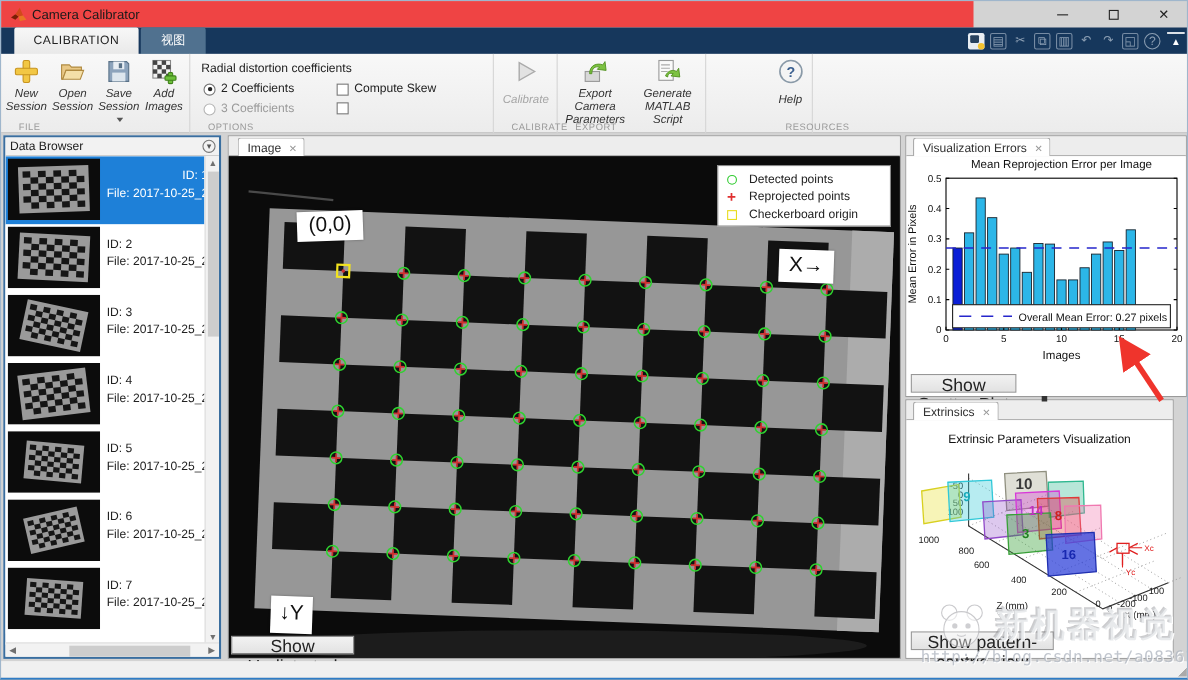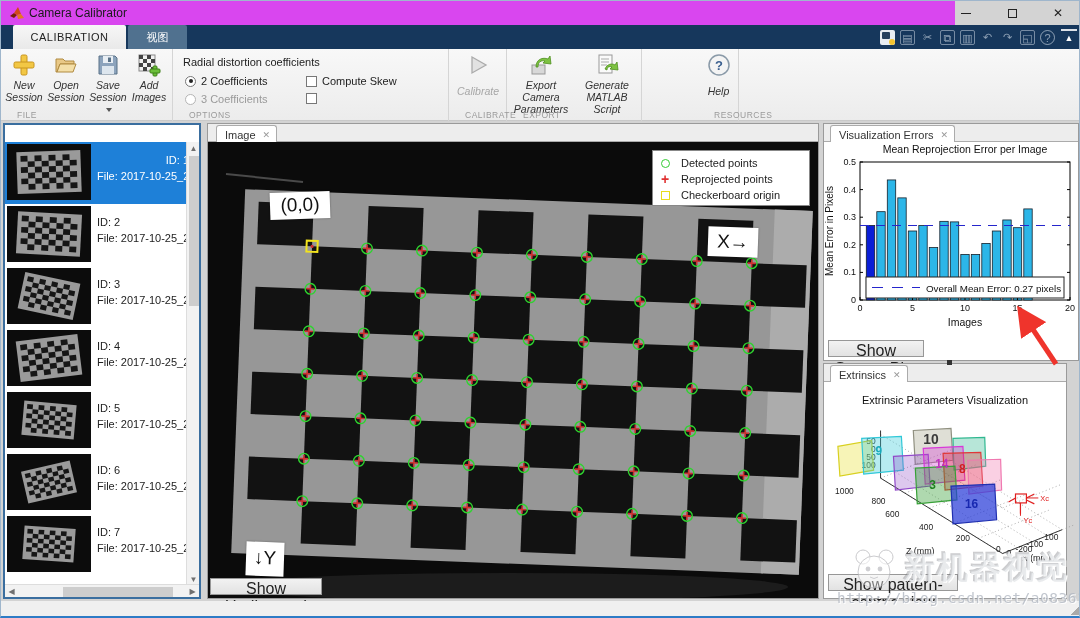--- a/index.html
+++ b/index.html
@@ -2,21 +2,21 @@
 <html><head>
 <meta charset="utf-8">
 <style>
   html,body{margin:0;padding:0;background:#888;}
   *{box-sizing:border-box;font-family:"Liberation Sans",sans-serif;}
   .window{position:relative;width:1080px;height:618px;background:#D3D3D3;overflow:hidden;
           border:1px solid #9FB6CC;border-bottom:2px solid #2E7CC6;}
   .abs{position:absolute;}
 
   
-  .titlebar{position:absolute;left:0;top:0;width:954px;height:24px;background:#d946ef;}
+  .titlebar{position:absolute;left:0;top:0;width:884px;height:24px;background:#ef4444;}
   .titlebar .title{position:absolute;left:28px;top:5px;font-size:12px;color:#1a1a1a;}
   .win-btn{position:absolute;top:0;width:46px;height:24px;display:flex;align-items:center;justify-content:center;}
   .win-min i{display:block;width:10px;height:0;border-top:1px solid #222;}
   .win-max i{display:block;width:9px;height:9px;border:1px solid #222;}
   .win-close i{font-style:normal;font-size:12px;color:#222;line-height:1;}
 
   
   .tabstrip{position:absolute;left:0;top:24px;width:1080px;height:24px;background:#16375C;}
   .rtab{position:absolute;top:0;height:24px;text-align:center;line-height:24px;font-size:11px;margin-left:10px;}
   .rtab-active{left:2px;width:113px;background:linear-gradient(#F7F7F7,#E9E9E9);color:#222;letter-spacing:.5px;border-radius:2px 2px 0 0;}
@@ -252,20 +252,24 @@
             <circle cx="12" cy="12" r="10" fill="#F4F4F4" stroke="#8A9AA8" stroke-width="1.5"></circle>
             <text x="12" y="17" text-anchor="middle" font-size="13" font-weight="bold" fill="#3A5F8F">?</text>
           </svg>
         <div class="lb" style="margin-top:8px">Help</div>
       </div>
       <div class="glabel">RESOURCES</div>
     </div>
   </div>
 
   <div class="panel db">
+    <div class="db-header">
+      <span>Data Browser</span>
+      <span class="db-menu">▼</span>
+    </div>
     <div class="db-list">
         <div class="db-item sel">
           <div class="db-thumb"><svg width="84" height="56" viewBox="0 0 84 56">
               <rect width="84" height="56" fill="#0c0c0c"></rect>
               <g transform="rotate(-2 42 28)">
                 <rect x="10" y="7" width="64" height="42" fill="#9a9a9a"></rect>
                 <rect x="14" y="11" width="7" height="5.666666666666667" fill="#161616"></rect>
                 <rect x="28" y="11" width="7" height="5.666666666666667" fill="#161616"></rect>
                 <rect x="42" y="11" width="7" height="5.666666666666667" fill="#161616"></rect>
                 <rect x="56" y="11" width="7" height="5.666666666666667" fill="#161616"></rect>

